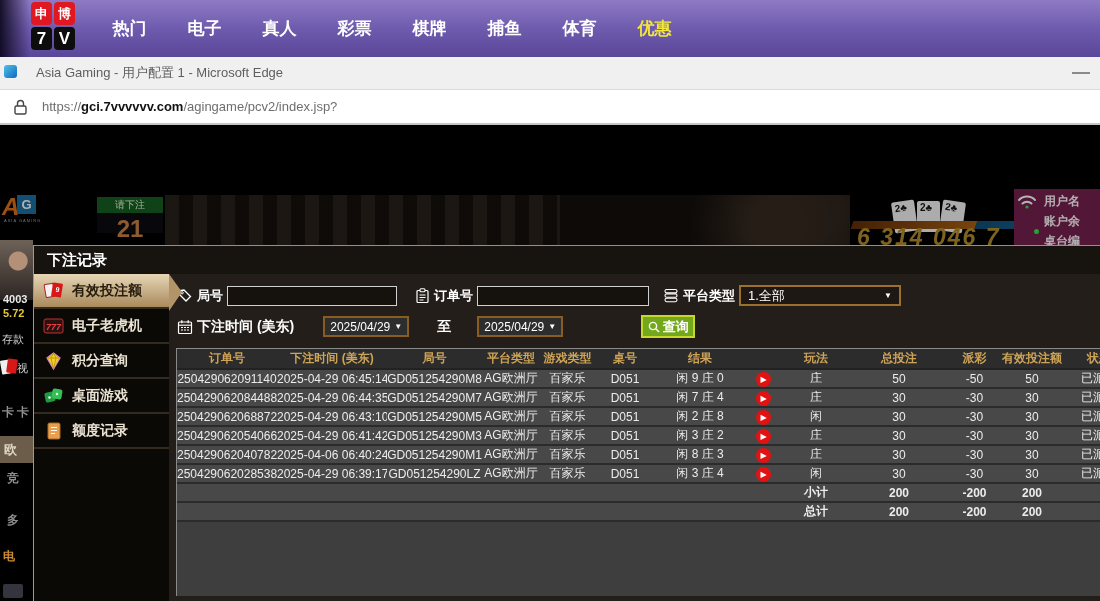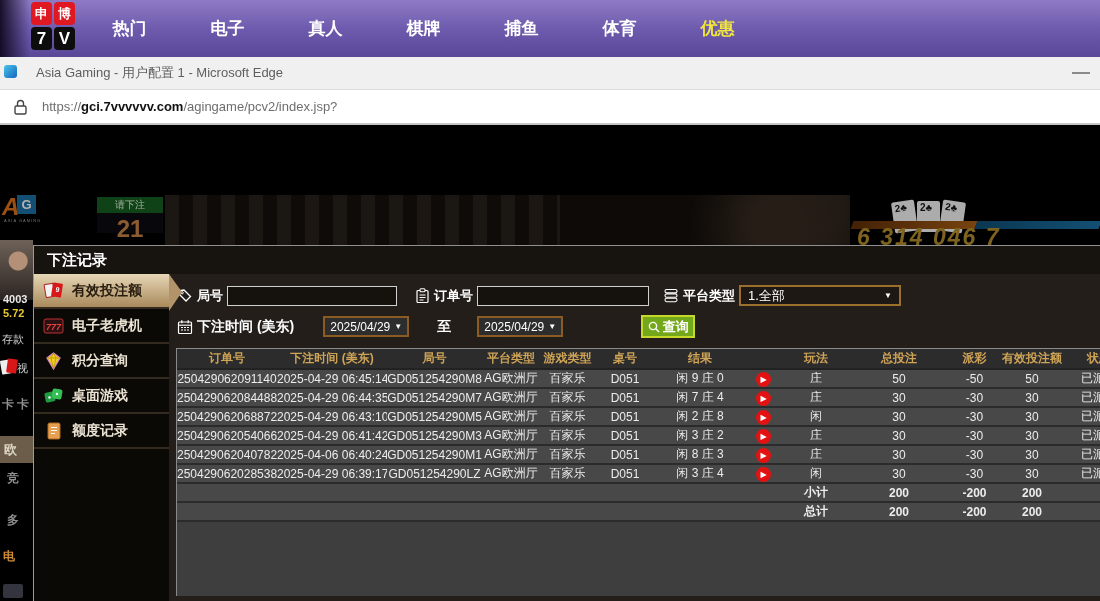--- a/index.html
+++ b/index.html
@@ -10,21 +10,21 @@
   .nav { position:absolute; left:0; top:0; width:1100px; height:57px;
     background:linear-gradient(180deg,#8e7ac4 0%,#6e5bae 50%,#5a4798 100%); }
   .nav::before { content:""; position:absolute; left:0; top:0; bottom:0; width:30px;
     background:linear-gradient(90deg,rgba(10,5,25,.9),rgba(10,5,25,0)); }
   .logo { position:absolute; left:31px; top:2px; display:grid;
     grid-template-columns:21px 21px; grid-auto-rows:23px; gap:2px; }
   .logo .tile { border-radius:4px; display:flex; align-items:center; justify-content:center;
     color:#fff; font-weight:bold; }
   .logo .red { background:#e01822; font-size:13px; }
   .logo .blk { background:#0d0d0d; font-size:17px; }
-  .nav-items { position:absolute; left:92px; top:0; height:57px; display:flex;gap:23px; }
+  .nav-items { position:absolute; left:92px; top:0; height:57px; display:flex; }
   .nav-item { width:75px; height:57px; display:flex; align-items:center; justify-content:center;
     color:#fff; font-size:17px; font-weight:bold; cursor:pointer; }
   .nav-item.hl { color:#f2e63e; }
 
   
   .titlebar { position:absolute; left:0; top:57px; width:1100px; height:33px; background:#f1f0f1;
     border-bottom:1px solid #dcdcdc; }
   .edge-ico { position:absolute; left:4px; top:8px; width:13px; height:13px; border-radius:3px;
     background:linear-gradient(135deg,#49c3e8,#1565c0); }
   .win-title { position:absolute; left:36px; top:0; line-height:32px; font-size:13px; color:#5e5e5e; }
@@ -78,21 +78,21 @@
   .ls { position:absolute; left:2px; font-size:11px; color:#cfcfcf; white-space:nowrap; }
   .ls-bal { top:53px; left:3px; color:#e9e9e9; font-weight:bold; }
   .ls-yellow { top:67px; left:3px; color:#e8c832; font-weight:bold; }
   .ls-dep { top:92px; }
   .ls-card { top:118px; left:1px; }
   .mini-cards { display:inline-block; width:16px; height:18px; position:relative; vertical-align:-4px; }
   .mini-cards i { position:absolute; width:10px; height:14px; border-radius:1px; }
   .mini-cards i:first-child { left:0; top:2px; background:#eee; transform:rotate(-10deg); }
   .mini-cards i:last-child { left:6px; top:1px; background:#d81818; transform:rotate(8deg); }
   .ls-gray { color:#8e8e8e; font-weight:bold; font-size:12px; }
-  .ls-kk { top:156px; letter-spacing:3px; }
+  .ls-kk { top:164px; letter-spacing:3px; }
   .ls-bar { position:absolute; left:0; top:196px; width:33px; height:27px; background:#6b5d4a;
     color:#ddd4c2; font-size:13px; font-weight:bold; line-height:27px; padding-left:4px; }
   .ls-j { top:230px; left:7px; }
   .ls-d { top:272px; left:7px; }
   .ls-e { top:308px; left:3px; color:#cd8c38; font-weight:bold; font-size:12px; }
   .ls-bot { position:absolute; left:3px; top:344px; width:20px; height:14px; background:#4a4a58; opacity:.7; border-radius:2px; }
 
   
   .modal { position:absolute; left:33px; top:120px; width:1067px; height:356px;
     border-top:1px solid #909090; border-left:1px solid #9a9a9a; overflow:hidden; }
@@ -151,20 +151,21 @@
   <div class="logo">
     <div class="tile red">申</div>
     <div class="tile red">博</div>
     <div class="tile blk">7</div>
     <div class="tile blk">V</div>
   </div>
   <div class="nav-items">
     <div class="nav-item">热门</div>
     <div class="nav-item">电子</div>
     <div class="nav-item">真人</div>
+    <div class="nav-item">彩票</div>
     <div class="nav-item">棋牌</div>
     <div class="nav-item">捕鱼</div>
     <div class="nav-item">体育</div>
     <div class="nav-item hl">优惠</div>
   </div>
 </div>
 
 <div class="titlebar">
   <span class="edge-ico"></span>
   <span class="win-title">Asia Gaming - 用户配置 1 - Microsoft Edge</span>
@@ -194,20 +195,33 @@
     <div class="cards">
       <div class="pcard">2♣</div>
       <div class="pcard">2♣</div>
       <div class="pcard">2♣</div>
     </div>
     <div class="pbar">
         <span class="seg1"></span>
         <span class="seg2"></span>
       </div>
     <div class="jackpot">6 314 046 7</div>
+    <div class="rpanel">
+      <svg width="22" height="18" viewBox="0 0 22 18" style="position:absolute;left:2px;top:4px">
+        <path d="M3 7 a11 11 0 0 1 16 0" fill="none" stroke="#f0f0f0" stroke-width="2" stroke-linecap="round"></path>
+        <path d="M6.5 10.5 a6.5 6.5 0 0 1 9 0" fill="none" stroke="#f0f0f0" stroke-width="2" stroke-linecap="round"></path>
+        <circle cx="11" cy="14" r="1.6" fill="#3ad34a"></circle>
+      </svg>
+      <div class="labels">
+        <div>用户名</div>
+        <div>账户余</div>
+        <div>桌台编</div>
+      </div>
+      <span class="gdot"></span>
+    </div>
   </div>
 
   <div class="lstrip">
     <div class="avatar"></div>
     <div class="ls ls-bal">4003</div>
     <div class="ls ls-yellow">5.72</div>
     <div class="ls ls-dep">存款</div>
     <div class="ls ls-card"><span class="mini-cards"><i></i><i></i></span><span>视</span></div>
     <div class="ls ls-gray ls-kk">卡卡</div>
     <div class="ls-bar">欧</div>

